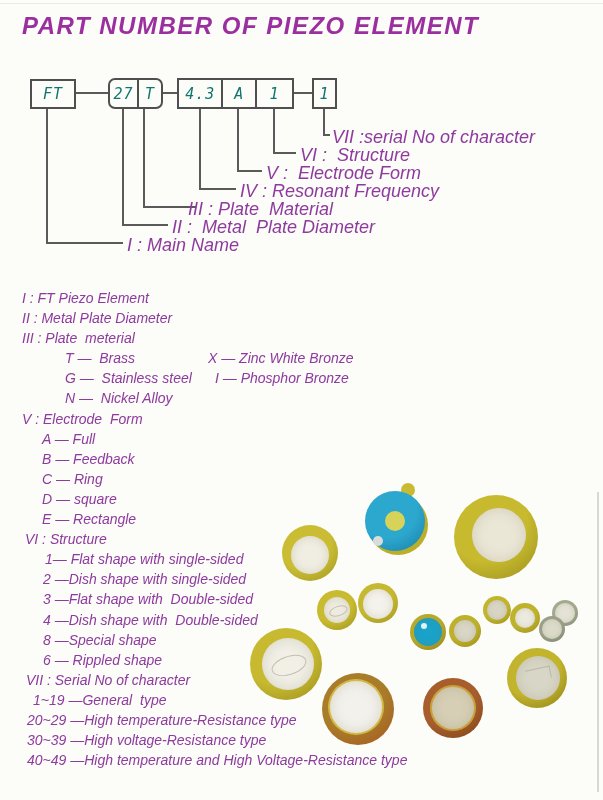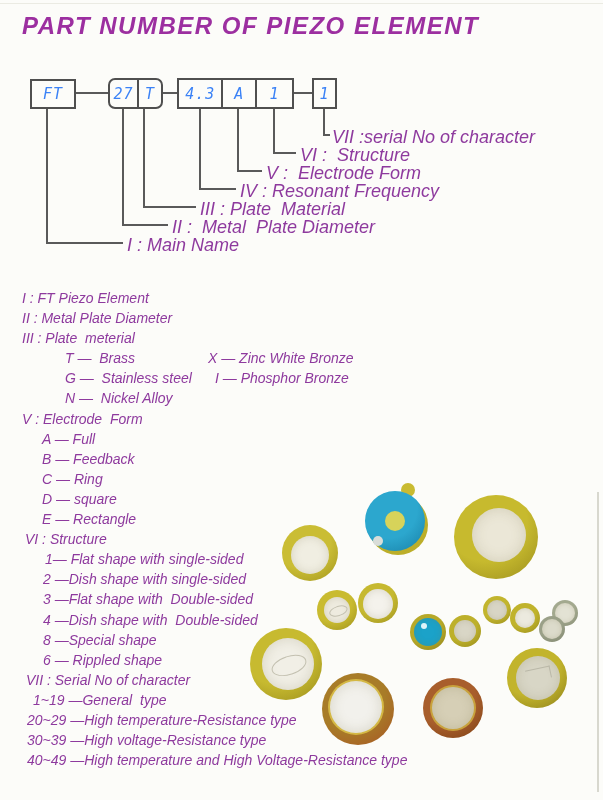--- a/index.html
+++ b/index.html
@@ -5,21 +5,21 @@
   html,body{margin:0;padding:0;background:#e9e9e9;}
   .page{position:relative;width:603px;height:800px;background:#fcfcf9;overflow:hidden;
         font-family:"Liberation Sans",sans-serif;font-style:italic;}
   .topline{position:absolute;left:0;top:3px;width:603px;height:1px;background:#ebebe3;}
   .edgeline{position:absolute;left:597px;top:492px;width:2px;height:300px;background:#d8d8cf;}
   .title{position:absolute;left:22px;top:12px;font-size:24px;font-weight:bold;
          letter-spacing:1.5px;color:var(--title,#9c2fa0);white-space:pre;}
   
   .box{position:absolute;display:flex;border:2px solid #4f4f4f;box-sizing:border-box;background:transparent;}
   .cell{display:flex;align-items:center;justify-content:center;height:100%;box-sizing:border-box;
-        font-family:"DejaVu Sans Mono",monospace;font-size:15px;letter-spacing:1px;color:#3b82f6;}
+        font-family:"DejaVu Sans Mono",monospace;font-size:15px;letter-spacing:1px;color:#0f766e;}
   .cell+.cell{border-left:2px solid #4f4f4f;}
   .ln{position:absolute;background:var(--line,#555);}
   .dlabel{position:absolute;font-size:18px;color:var(--purple,#8e3a9e);white-space:pre;}
   
   .legend{position:absolute;left:22px;top:288px;width:572px;font-size:14px;color:var(--purple,#8e3a9e);}
   .row{position:relative;height:20.1px;line-height:20.1px;white-space:pre;}
   .c2a{position:absolute;left:186px;top:0;}
   .c2b{position:absolute;left:193px;top:0;}
   
   #photo{position:absolute;left:0;top:0;width:603px;height:800px;pointer-events:none;}
@@ -68,21 +68,21 @@
     <div class="ln" style="left:237px;top:170px;width:25px;height:2px;"></div>
     <div class="ln" style="left:273px;top:109px;width:2px;height:44px;"></div>
     <div class="ln" style="left:273px;top:152px;width:23px;height:2px;"></div>
     <div class="ln" style="left:323px;top:109px;width:2px;height:26px;"></div>
     <div class="ln" style="left:323px;top:134px;width:7px;height:2px;"></div>
 
     <div class="dlabel" style="left:332px;top:127px;">VII :serial No of character</div>
     <div class="dlabel" style="left:300px;top:145px;">VI :  Structure</div>
     <div class="dlabel" style="left:266px;top:163px;">V :  Electrode Form</div>
     <div class="dlabel" style="left:240px;top:181px;">IV : Resonant Frequency</div>
-    <div class="dlabel" style="left:200px;top:199px;">III : Plate  Material</div>
+    <div class="dlabel" style="left:188px;top:199px;">III : Plate  Material</div>
     <div class="dlabel" style="left:172px;top:217px;">II :  Metal  Plate Diameter</div>
     <div class="dlabel" style="left:127px;top:235px;">I : Main Name</div>
   </div>
 
   <div class="legend">
     <div class="row"><span>I : FT Piezo Element</span></div>
     <div class="row"><span>II : Metal Plate Diameter</span></div>
     <div class="row"><span>III : Plate  meterial</span></div>
     <div class="row" style="padding-left:43px;"><span>T —  Brass</span><span class="c2a">X — Zinc White Bronze</span></div>
     <div class="row" style="padding-left:43px;"><span>G —  Stainless steel</span><span class="c2b">I — Phosphor Bronze</span></div>

